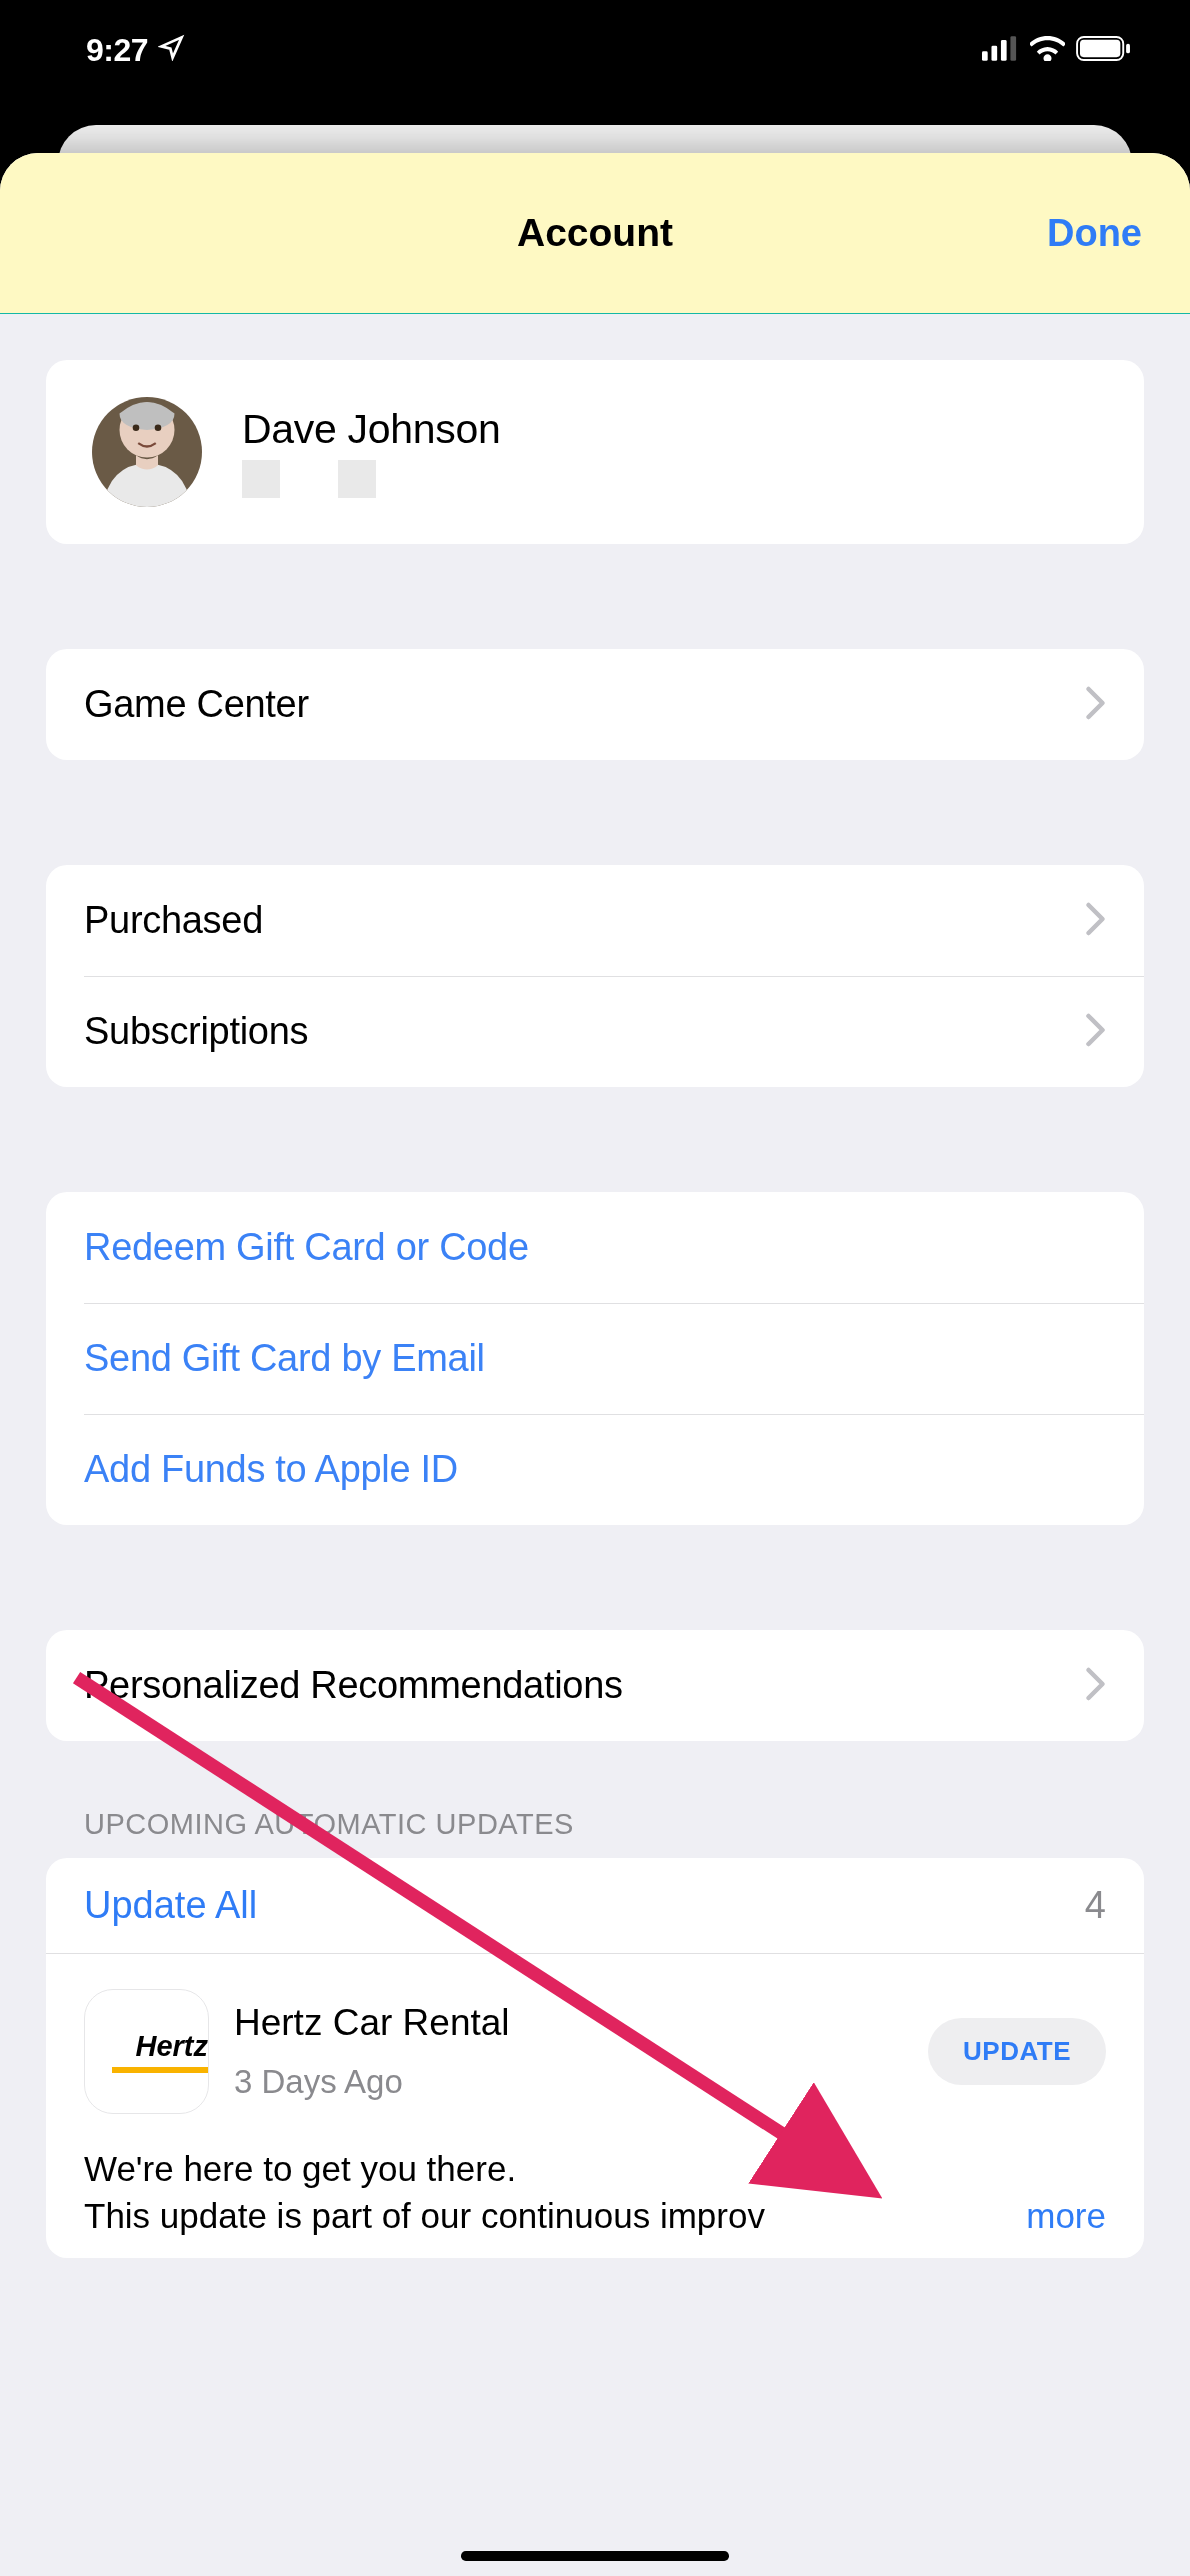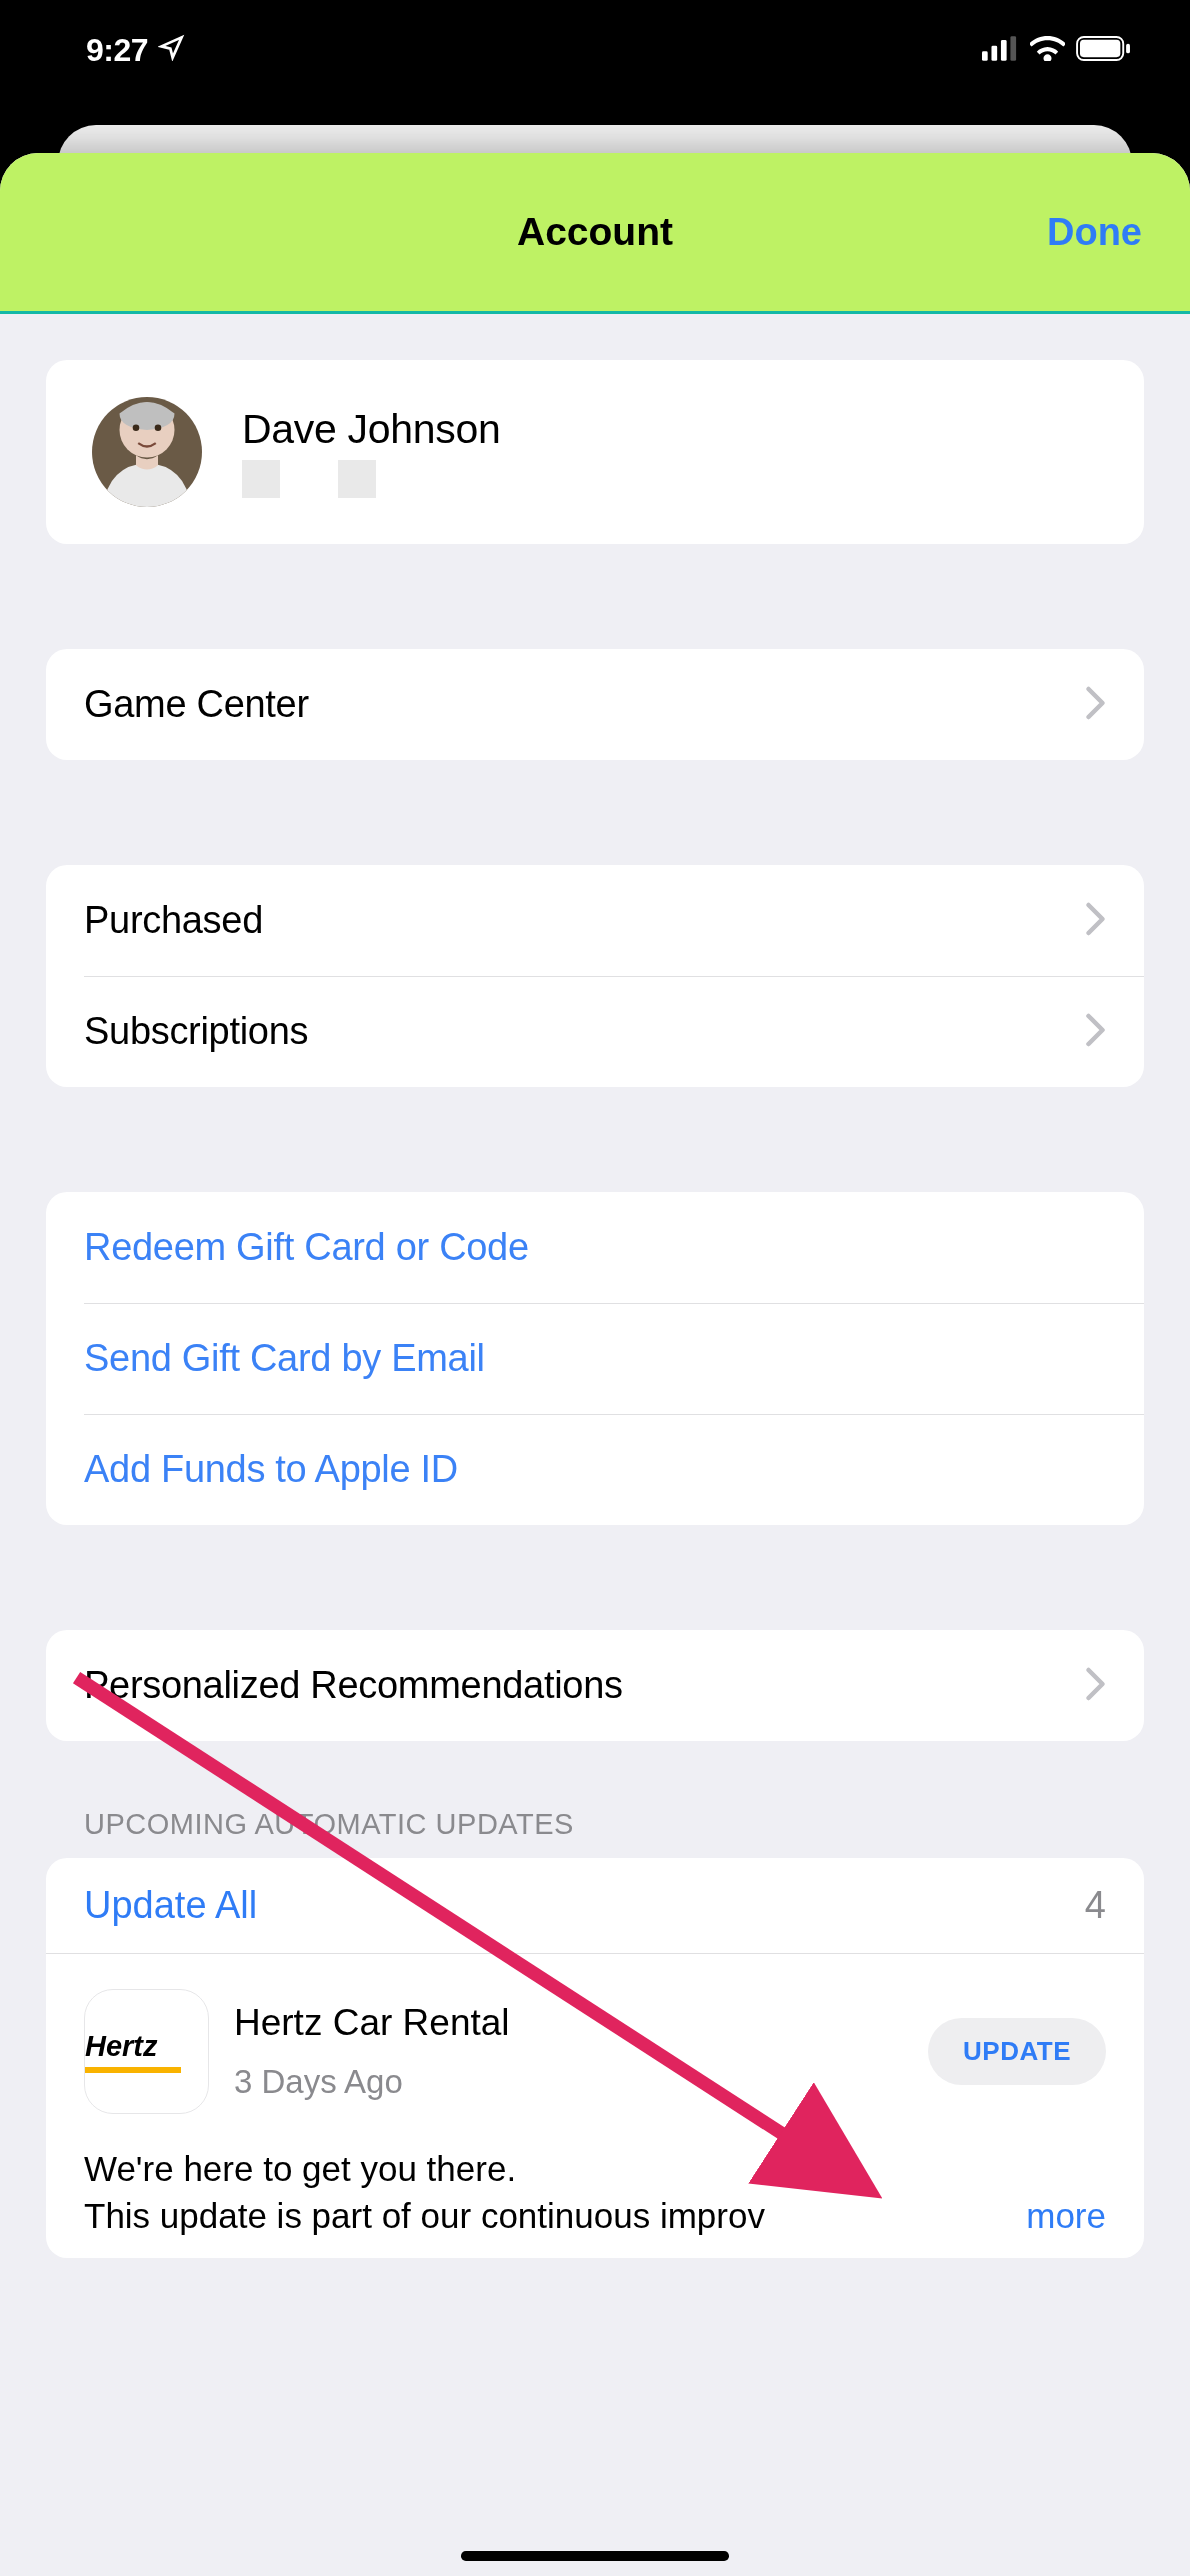--- a/index.html
+++ b/index.html
@@ -55,22 +55,22 @@
     left: 0; right: 0; bottom: 0;
     background: #efeff4;
     border-radius: 38px 38px 0 0;
     overflow: hidden;
     box-shadow: 0 -1.9px 38px rgba(0,0,0,0.3);
   }
 
   
   .navbar {
     height: 161px;
-    background: #bef264;
-    border-bottom: 3px solid #14b8a6;
+    background: #fef9c3;
+    border-bottom: 1px solid #14b8a6;
     display: flex;
     align-items: center;
     position: relative;
   }
   .nav-title {
     position: absolute;
     left: 0; right: 0;
     text-align: center;
     font-size: 39px;
     font-weight: 600;
@@ -190,21 +190,21 @@
     gap: 25px;
     padding: 35px 38px 9.6px;
   }
   .app-icon {
     width: 125px; height: 125px;
     border-radius: 29px;
     border: 1px solid #e6e6e8;
     background: #fff;
     display: flex;
     flex-direction: column;
-    align-items: flex-start;
+    align-items: flex-end;
     justify-content: center;
     flex: 0 0 auto;
   }
   .app-icon-text {
     font-family: Arial, sans-serif;
     font-size: 29px;
     font-weight: 900;
     font-style: italic;
     color: #000;
   }

